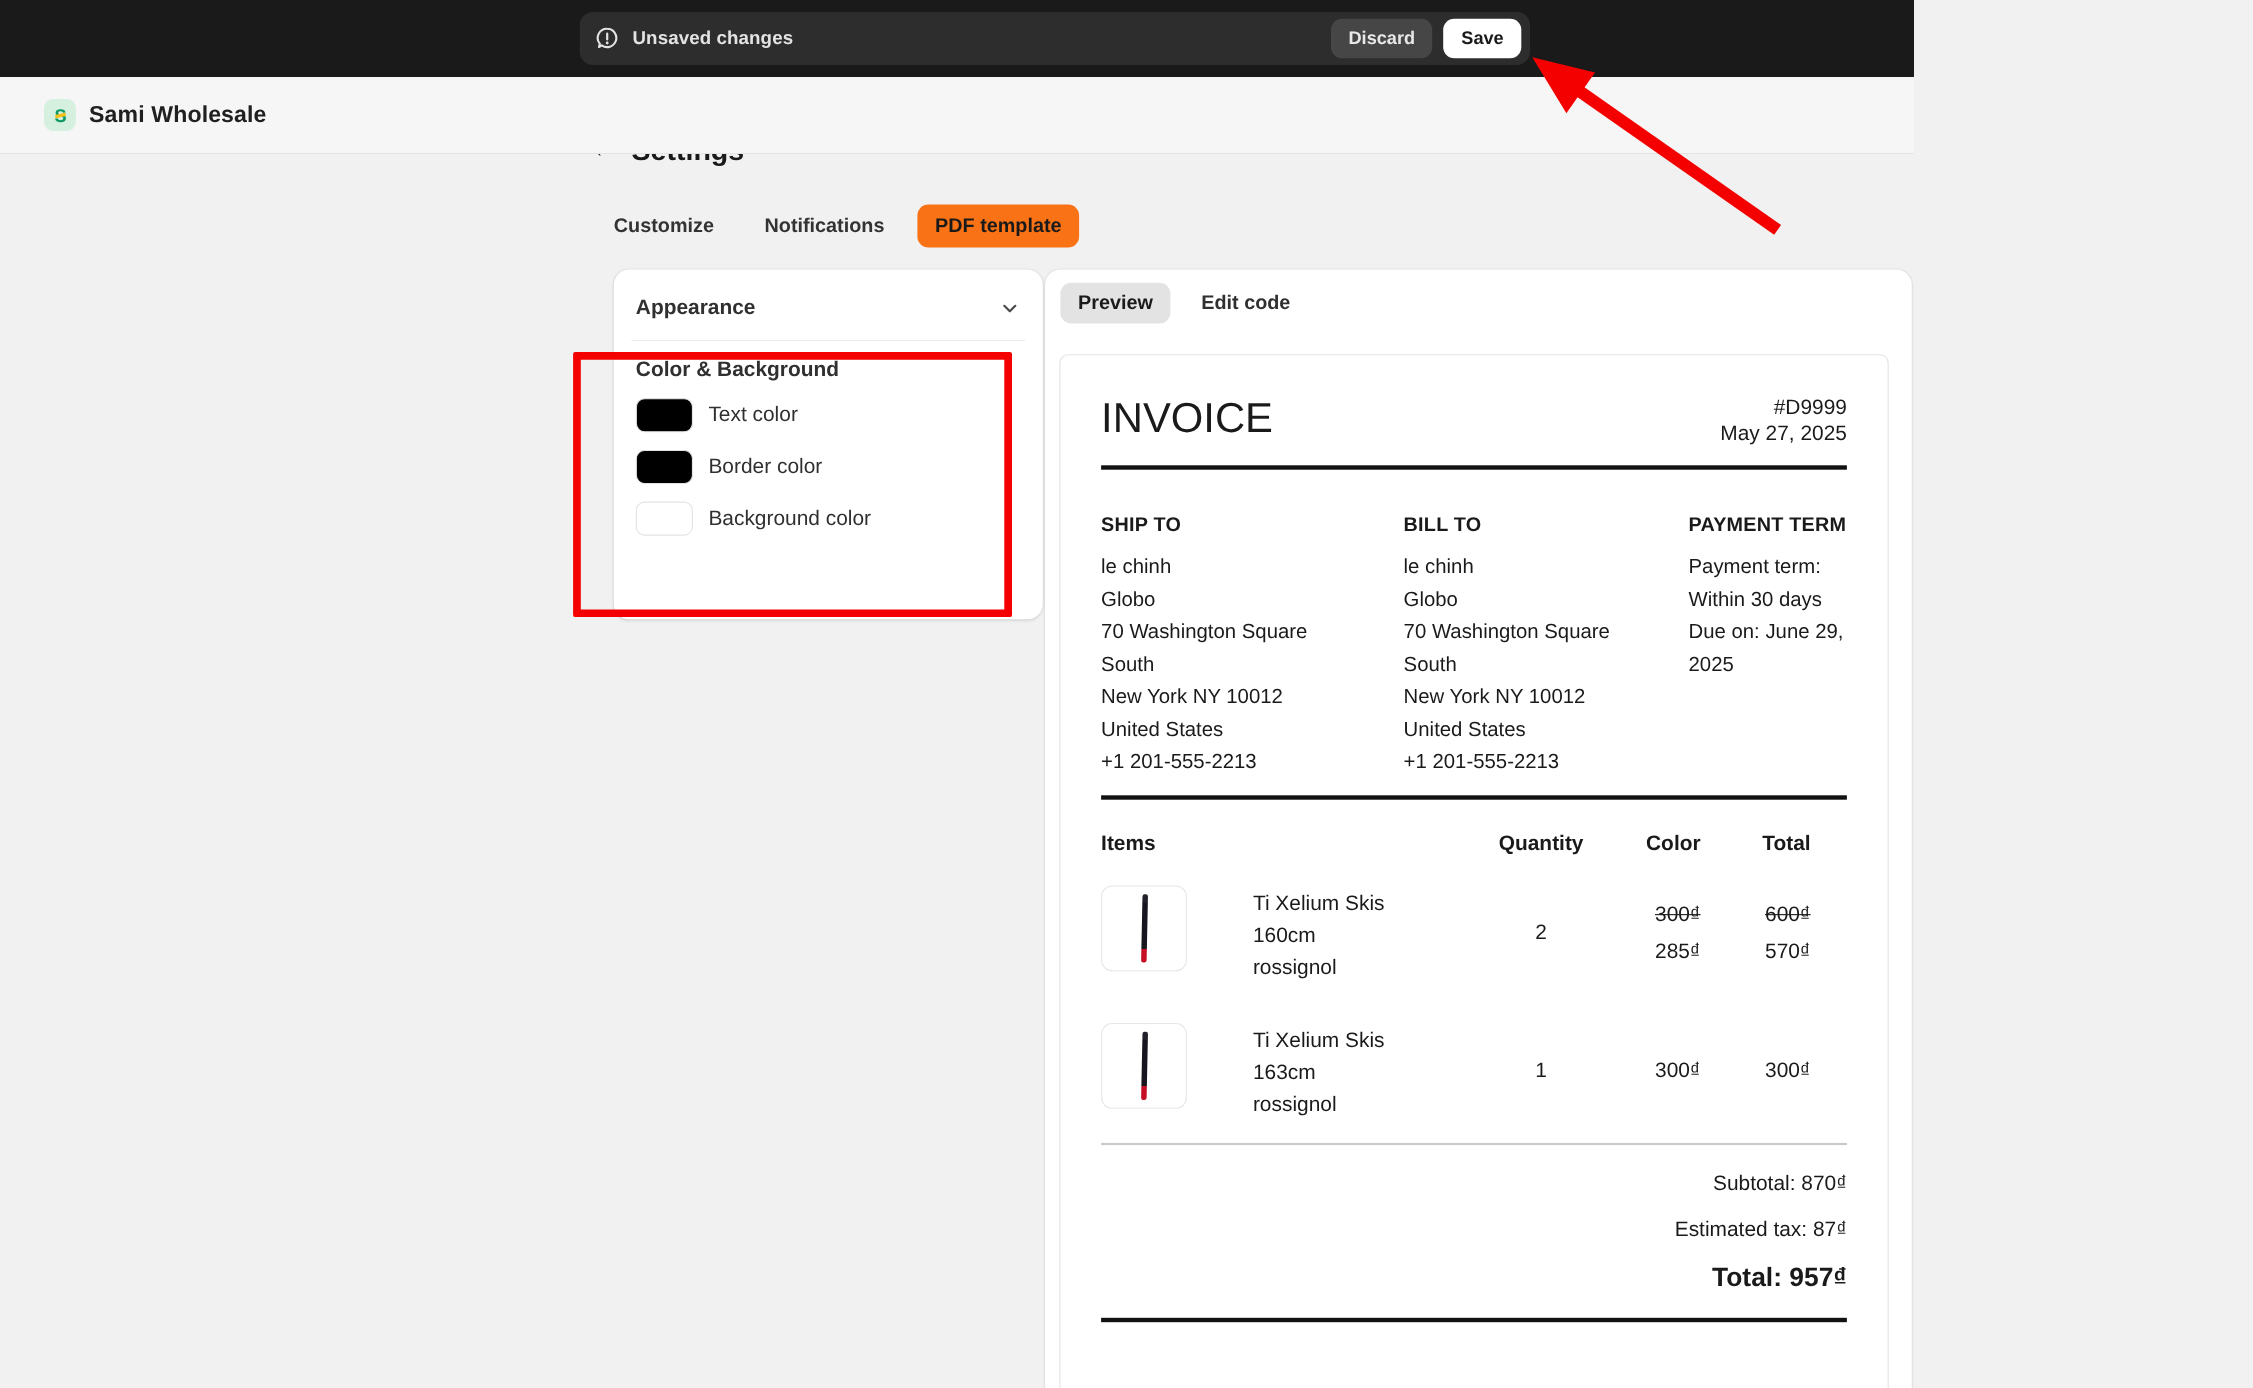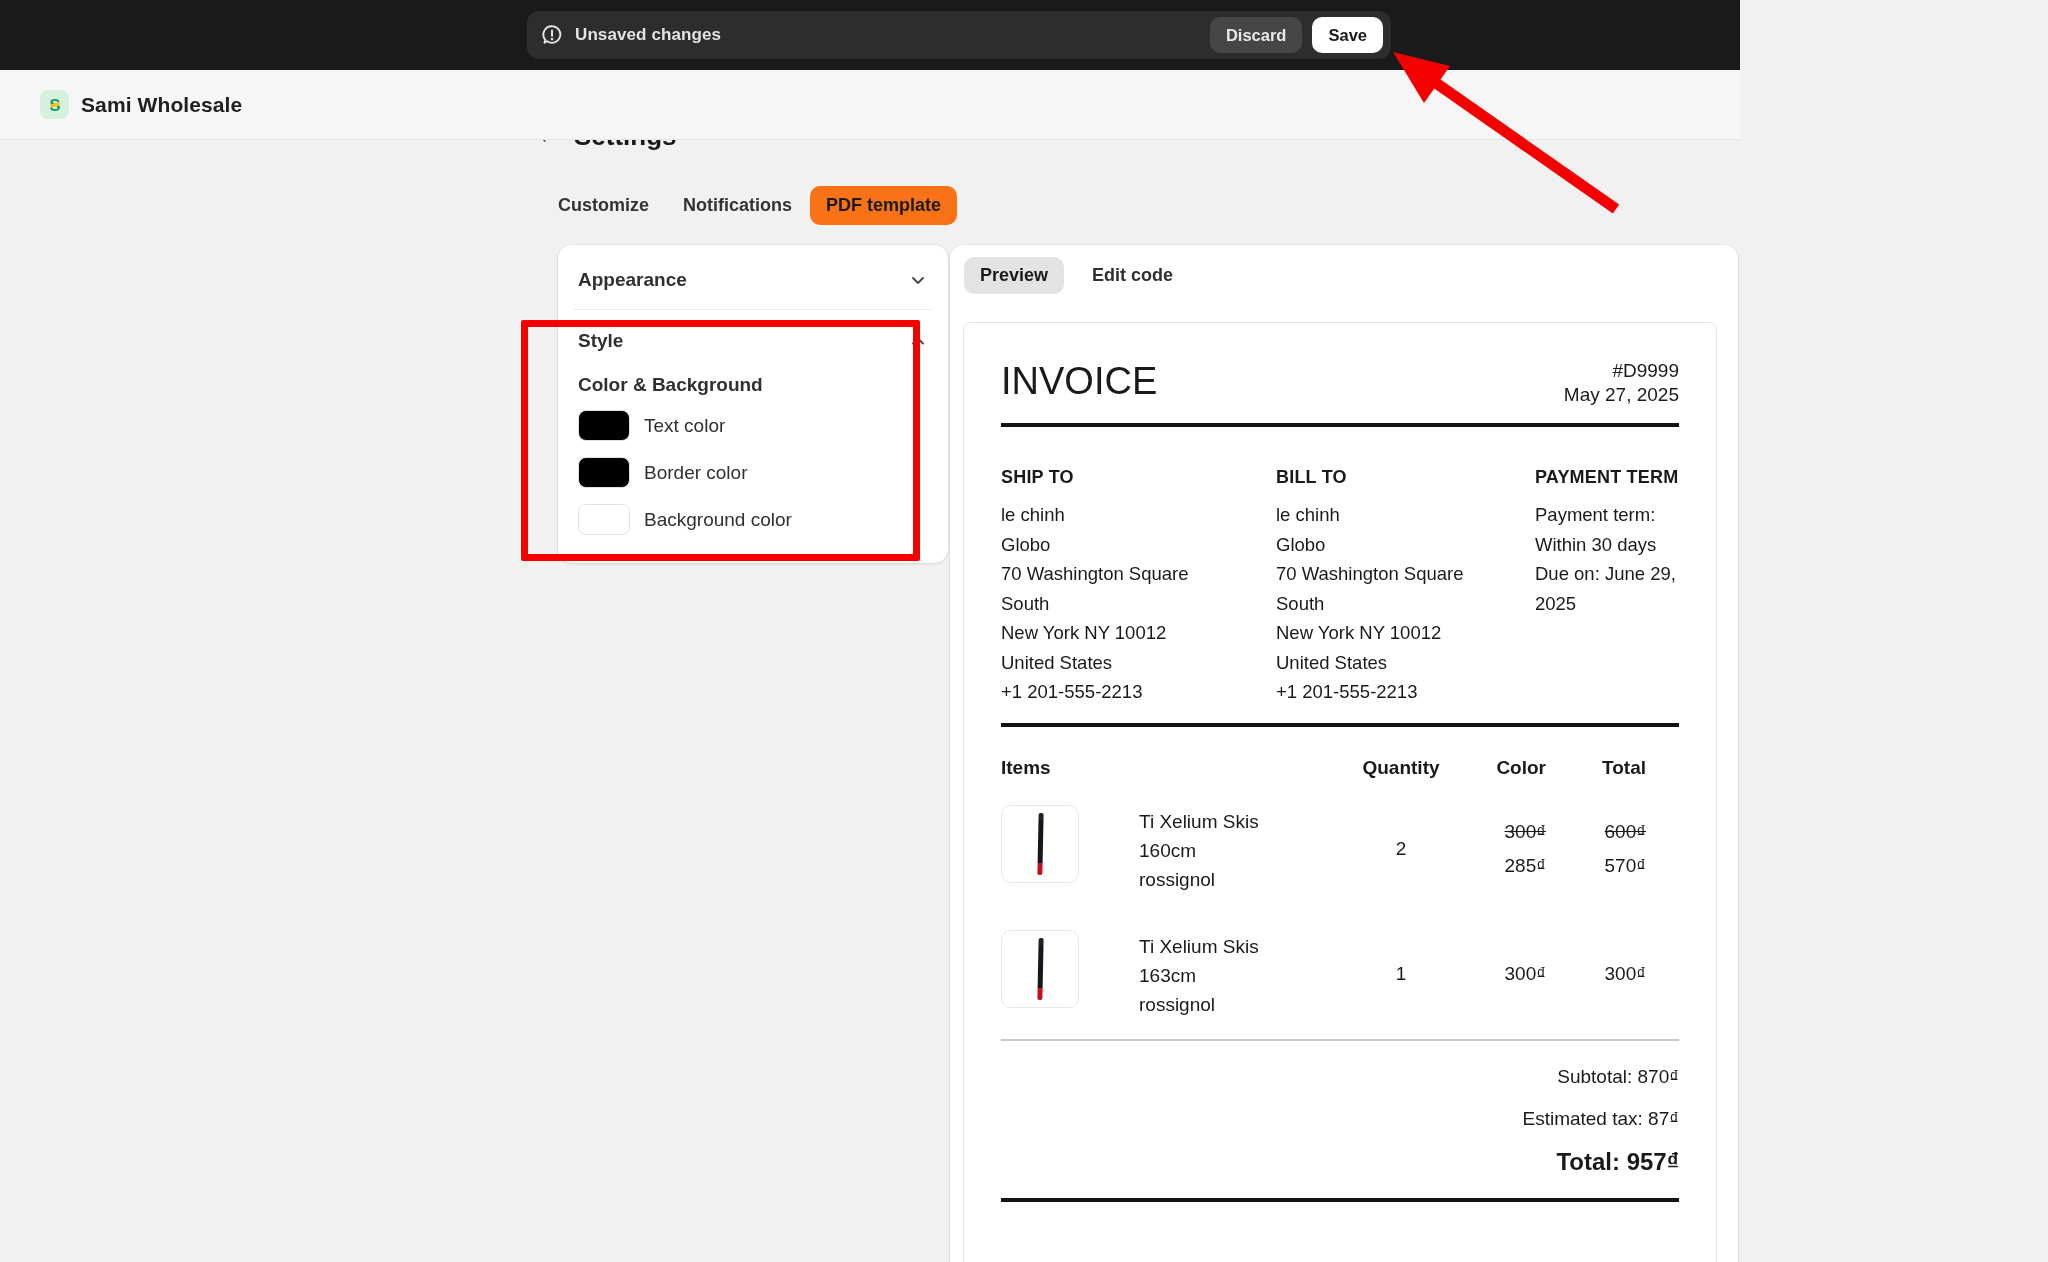--- a/index.html
+++ b/index.html
@@ -25,21 +25,21 @@
                  border-bottom:1px solid #e4e4e4; z-index:20; display:flex; align-items:center; padding:0 40px; }
   .logo-sq { width:29px; height:29px; border-radius:8px; background:#d6f0e0; display:flex; align-items:center; justify-content:center; }
   .store-name { margin-left:12px; font-size:21px; font-weight:700; color:#202020; letter-spacing:.1px; }
 
   
   .page-title-row { position:absolute; left:538px; top:120px; z-index:5; display:flex; align-items:flex-start; gap:14px; color:#1a1a1a; }
   .back-arrow { font-size:22px; line-height:32px; }
   .page-title { font-size:26px; font-weight:700; line-height:32px; }
 
   
-  .tabs { position:absolute; left:542px; top:186px; z-index:6; display:flex; align-items:center; gap:2px; }
+  .tabs { position:absolute; left:542px; top:186px; z-index:6; display:flex; align-items:center; gap:14px; }
   .tab { font-size:18px; font-weight:600; color:#333; padding:9px 16px; border-radius:10px; cursor:pointer; white-space:nowrap; }
   .tab.active { background:#f97316; color:#1a1a1a; font-weight:650; }
 
   
   .left-card { position:absolute; left:530px; top:245px; width:390px; height:318px; background:#fff; border-radius:14px;
                box-shadow:0 1px 3px rgba(0,0,0,.09), 0 0 0 1px rgba(0,0,0,.03); z-index:5; padding:18px 20px;margin-left:28px; }
   .sec-row { display:flex; align-items:center; justify-content:space-between; height:34px; cursor:pointer; }
   .sec-label { font-size:19px; font-weight:650; color:#303030; }
   .left-divider { height:1px; background:#ebebeb; margin:12px -4px 14px; }
   .group-label { font-size:19px; font-weight:700; color:#303030; margin:16px 0 14px; }
@@ -144,26 +144,20 @@
   </div>
 
   <div class="left-card">
     <div class="sec-row">
       <span class="sec-label">Appearance</span>
       <svg width="20" height="20" viewBox="0 0 20 20">
         <path d="M5 8 L10 13 L15 8" fill="none" stroke="#4a4a4a" stroke-width="2" stroke-linecap="round" stroke-linejoin="round"></path>
       </svg>
     </div>
     <div class="left-divider"></div>
-    <div class="sec-row">
-      <span class="sec-label">Style</span>
-      <svg width="20" height="20" viewBox="0 0 20 20">
-        <path d="M5 12.5 L10 7.5 L15 12.5" fill="none" stroke="#4a4a4a" stroke-width="2" stroke-linecap="round" stroke-linejoin="round"></path>
-      </svg>
-    </div>
     <div class="group-label">Color &amp; Background</div>
     <div class="swatch-row">
       <div class="swatch" style="background: rgb(0, 0, 0);"></div>
       <span class="swatch-label">Text color</span>
     </div>
     <div class="swatch-row">
       <div class="swatch" style="background: rgb(0, 0, 0);"></div>
       <span class="swatch-label">Border color</span>
     </div>
     <div class="swatch-row">

